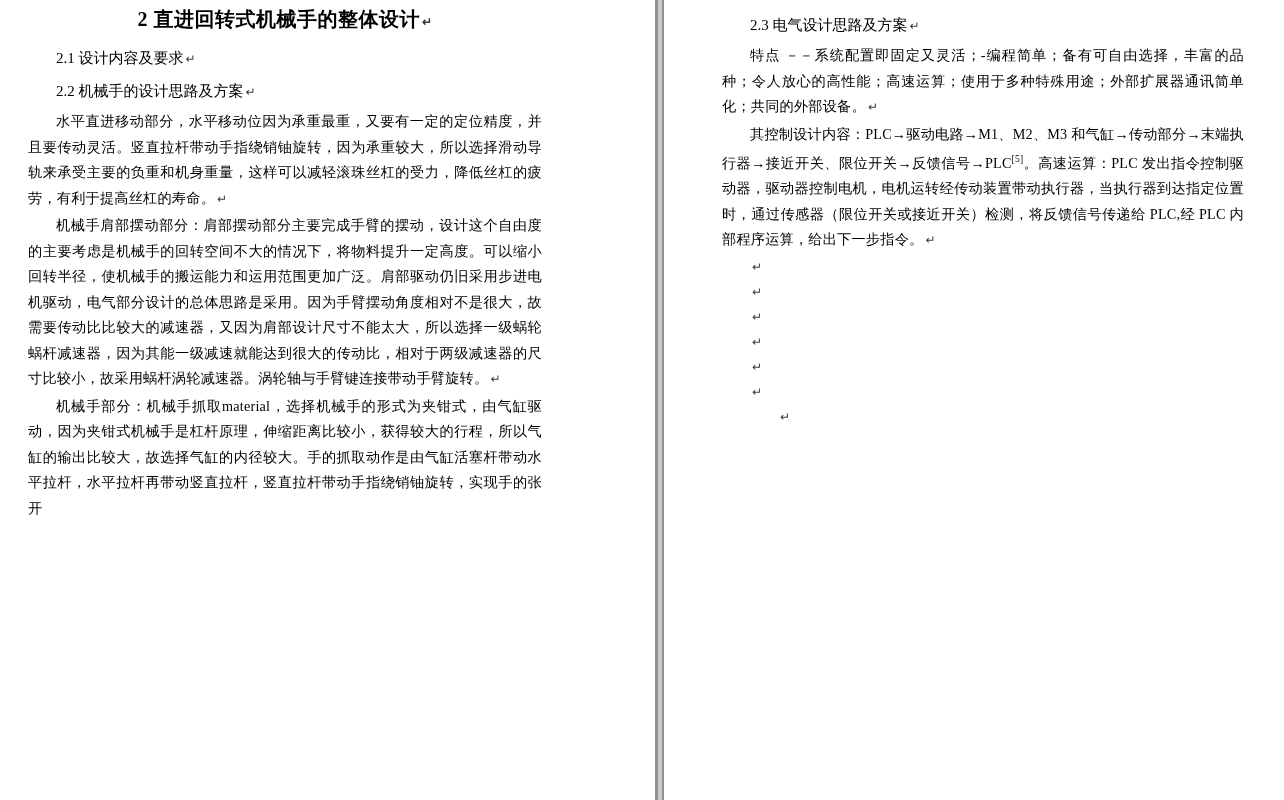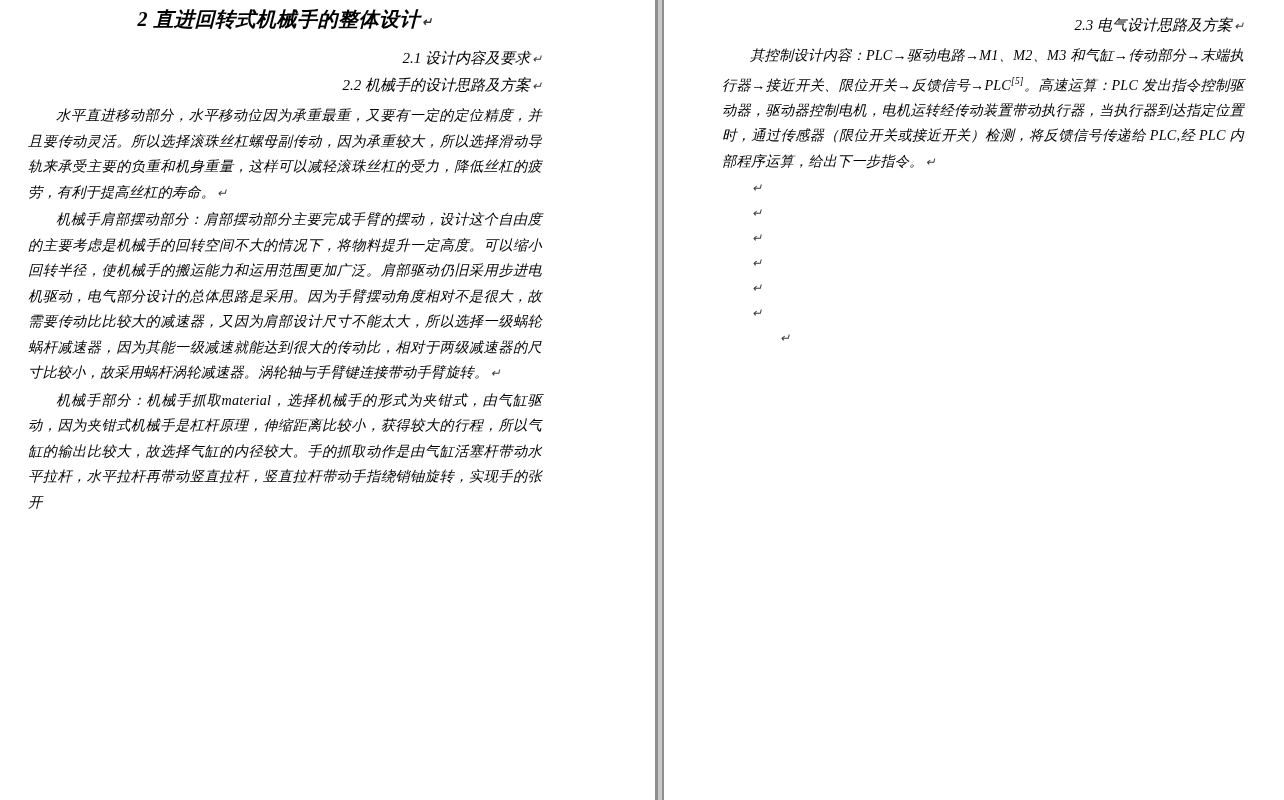--- a/index.html
+++ b/index.html
@@ -18,21 +18,20 @@
     width: 1284px;
     height: 800px;
     display: flex;
     flex-direction: row;
   }
   .col {
     position: relative;
     height: 669px;
     box-sizing: border-box;
     overflow: hidden;
-    font-style: italic;
   }
   .col-left {
     width: 654px;
     padding: 0 0 0 0;
   }
   .divider {
     width: 12px;
     height: 800px;
     background: linear-gradient(to right, #ffffff 0px, #ffffff 1px, #8f8f8f 1px, #8f8f8f 4px, #c9c9c9 4px, #c9c9c9 8px, #8f8f8f 8px, #8f8f8f 10px, #ffffff 10px);
     flex: 0 0 12px;
@@ -53,24 +52,23 @@
     margin: 2px 0 16px 0;
     letter-spacing: 0.5px;
     font-family: "Liberation Serif", "DejaVu Serif", serif;
   }
   h2.sec {
     font-size: 15px;
     font-weight: normal;
     margin: 12px 0 8px 0;
     text-indent: 28px;
     font-family: "Liberation Serif", "DejaVu Serif", serif;
-    text-align: right;
   }
   h2.sec.tight {
-    margin-top: 8px;
+    margin-top: 14px;
   }
   p.para {
     font-size: 14.2px;
     line-height: 25.5px;
     margin: 0 0 0 0;
     text-indent: 28px;
     text-align: justify;
     font-family: "Liberation Serif", "DejaVu Serif", serif;
     letter-spacing: 0.2px;
   }
@@ -112,41 +110,44 @@
       <h2 class="sec">
         <span>2.1 设计内容及要求</span><span class="pilcrow">↵</span>
       </h2>
 
 
       <h2 class="sec tight">
         <span>2.2   机械手的设计思路及方案</span><span class="pilcrow">↵</span>
       </h2>
 
       <p class="para">
-        <span>水平直进移动部分，水平移动位因为承重最重，又要有一定的定位精度，并且要传动灵活。所以选择滚珠丝杠螺母副传动，因为承重较大，所以选择滑动导轨来承受主要的负重和机身重量，这样可以减轻滚珠丝杠的受力，降低丝杠的疲劳，有利于提高丝杠的寿命。</span><span class="pilcrow">↵</span>
+        <span>水平直进移动部分，水平移动位因为承重最重，又要有一定的定位精度，并且要传动灵活。竖直拉杆带动手指绕销铀旋转，因为承重较大，所以选择滑动导轨来承受主要的负重和机身重量，这样可以减轻滚珠丝杠的受力，降低丝杠的疲劳，有利于提高丝杠的寿命。</span><span class="pilcrow">↵</span>
       </p>
       <p class="para">
         <span>机械手肩部摆动部分：肩部摆动部分主要完成手臂的摆动，设计这个自由度的主要考虑是机械手的回转空间不大的情况下，将物料提升一定高度。可以缩小回转半径，使机械手的搬运能力和运用范围更加广泛。肩部驱动仍旧采用步进电机驱动，电气部分设计的总体思路是采用。因为手臂摆动角度相对不是很大，故需要传动比比较大的减速器，又因为肩部设计尺寸不能太大，所以选择一级蜗轮蜗杆减速器，因为其能一级减速就能达到很大的传动比，相对于两级减速器的尺寸比较小，故采用蜗杆涡轮减速器。涡轮轴与手臂键连接带动手臂旋转。</span><span class="pilcrow">↵</span>
       </p>
       <p class="para">
         <span>机械手部分：机械手抓取material，选择机械手的形式为夹钳式，由气缸驱动，因为夹钳式机械手是杠杆原理，伸缩距离比较小，获得较大的行程，所以气缸的输出比较大，故选择气缸的内径较大。手的抓取动作是由气缸活塞杆带动水平拉杆，水平拉杆再带动竖直拉杆，竖直拉杆带动手指绕销铀旋转，实现手的张开</span>
       </p>
 
     </div>
   </div>
 
   <div class="divider"></div>
 
   <div class="col col-right">
     <div class="inner-right">
 
       <h2 class="sec">
         <span>2.3 电气设计思路及方案</span><span class="pilcrow">↵</span>
       </h2>
 
+      <p class="para">
+        <span>特点 －－系统配置即固定又灵活；-编程简单；备有可自由选择，丰富的品种；令人放心的高性能；高速运算；使用于多种特殊用途；外部扩展器通讯简单化；共同的外部设备。</span><span class="pilcrow">↵</span>
+      </p>
 
       <p class="para">
         <span>其控制设计内容：PLC→驱动电路→M1、M2、M3 和气缸→传动部分→末端执行器→接近开关、限位开关→反馈信号→PLC</span><sup>[5]</sup><span>。高速运算：PLC 发出指令控制驱动器，驱动器控制电机，电机运转经传动装置带动执行器，当执行器到达指定位置时，通过传感器（限位开关或接近开关）检测，将反馈信号传递给 PLC,经 PLC 内部程序运算，给出下一步指令。</span><span class="pilcrow">↵</span>
       </p>
 
       <div class="blank-line"><span class="pilcrow">↵</span></div>
       <div class="blank-line"><span class="pilcrow">↵</span></div>
       <div class="blank-line"><span class="pilcrow">↵</span></div>
       <div class="blank-line"><span class="pilcrow">↵</span></div>
       <div class="blank-line"><span class="pilcrow">↵</span></div>

